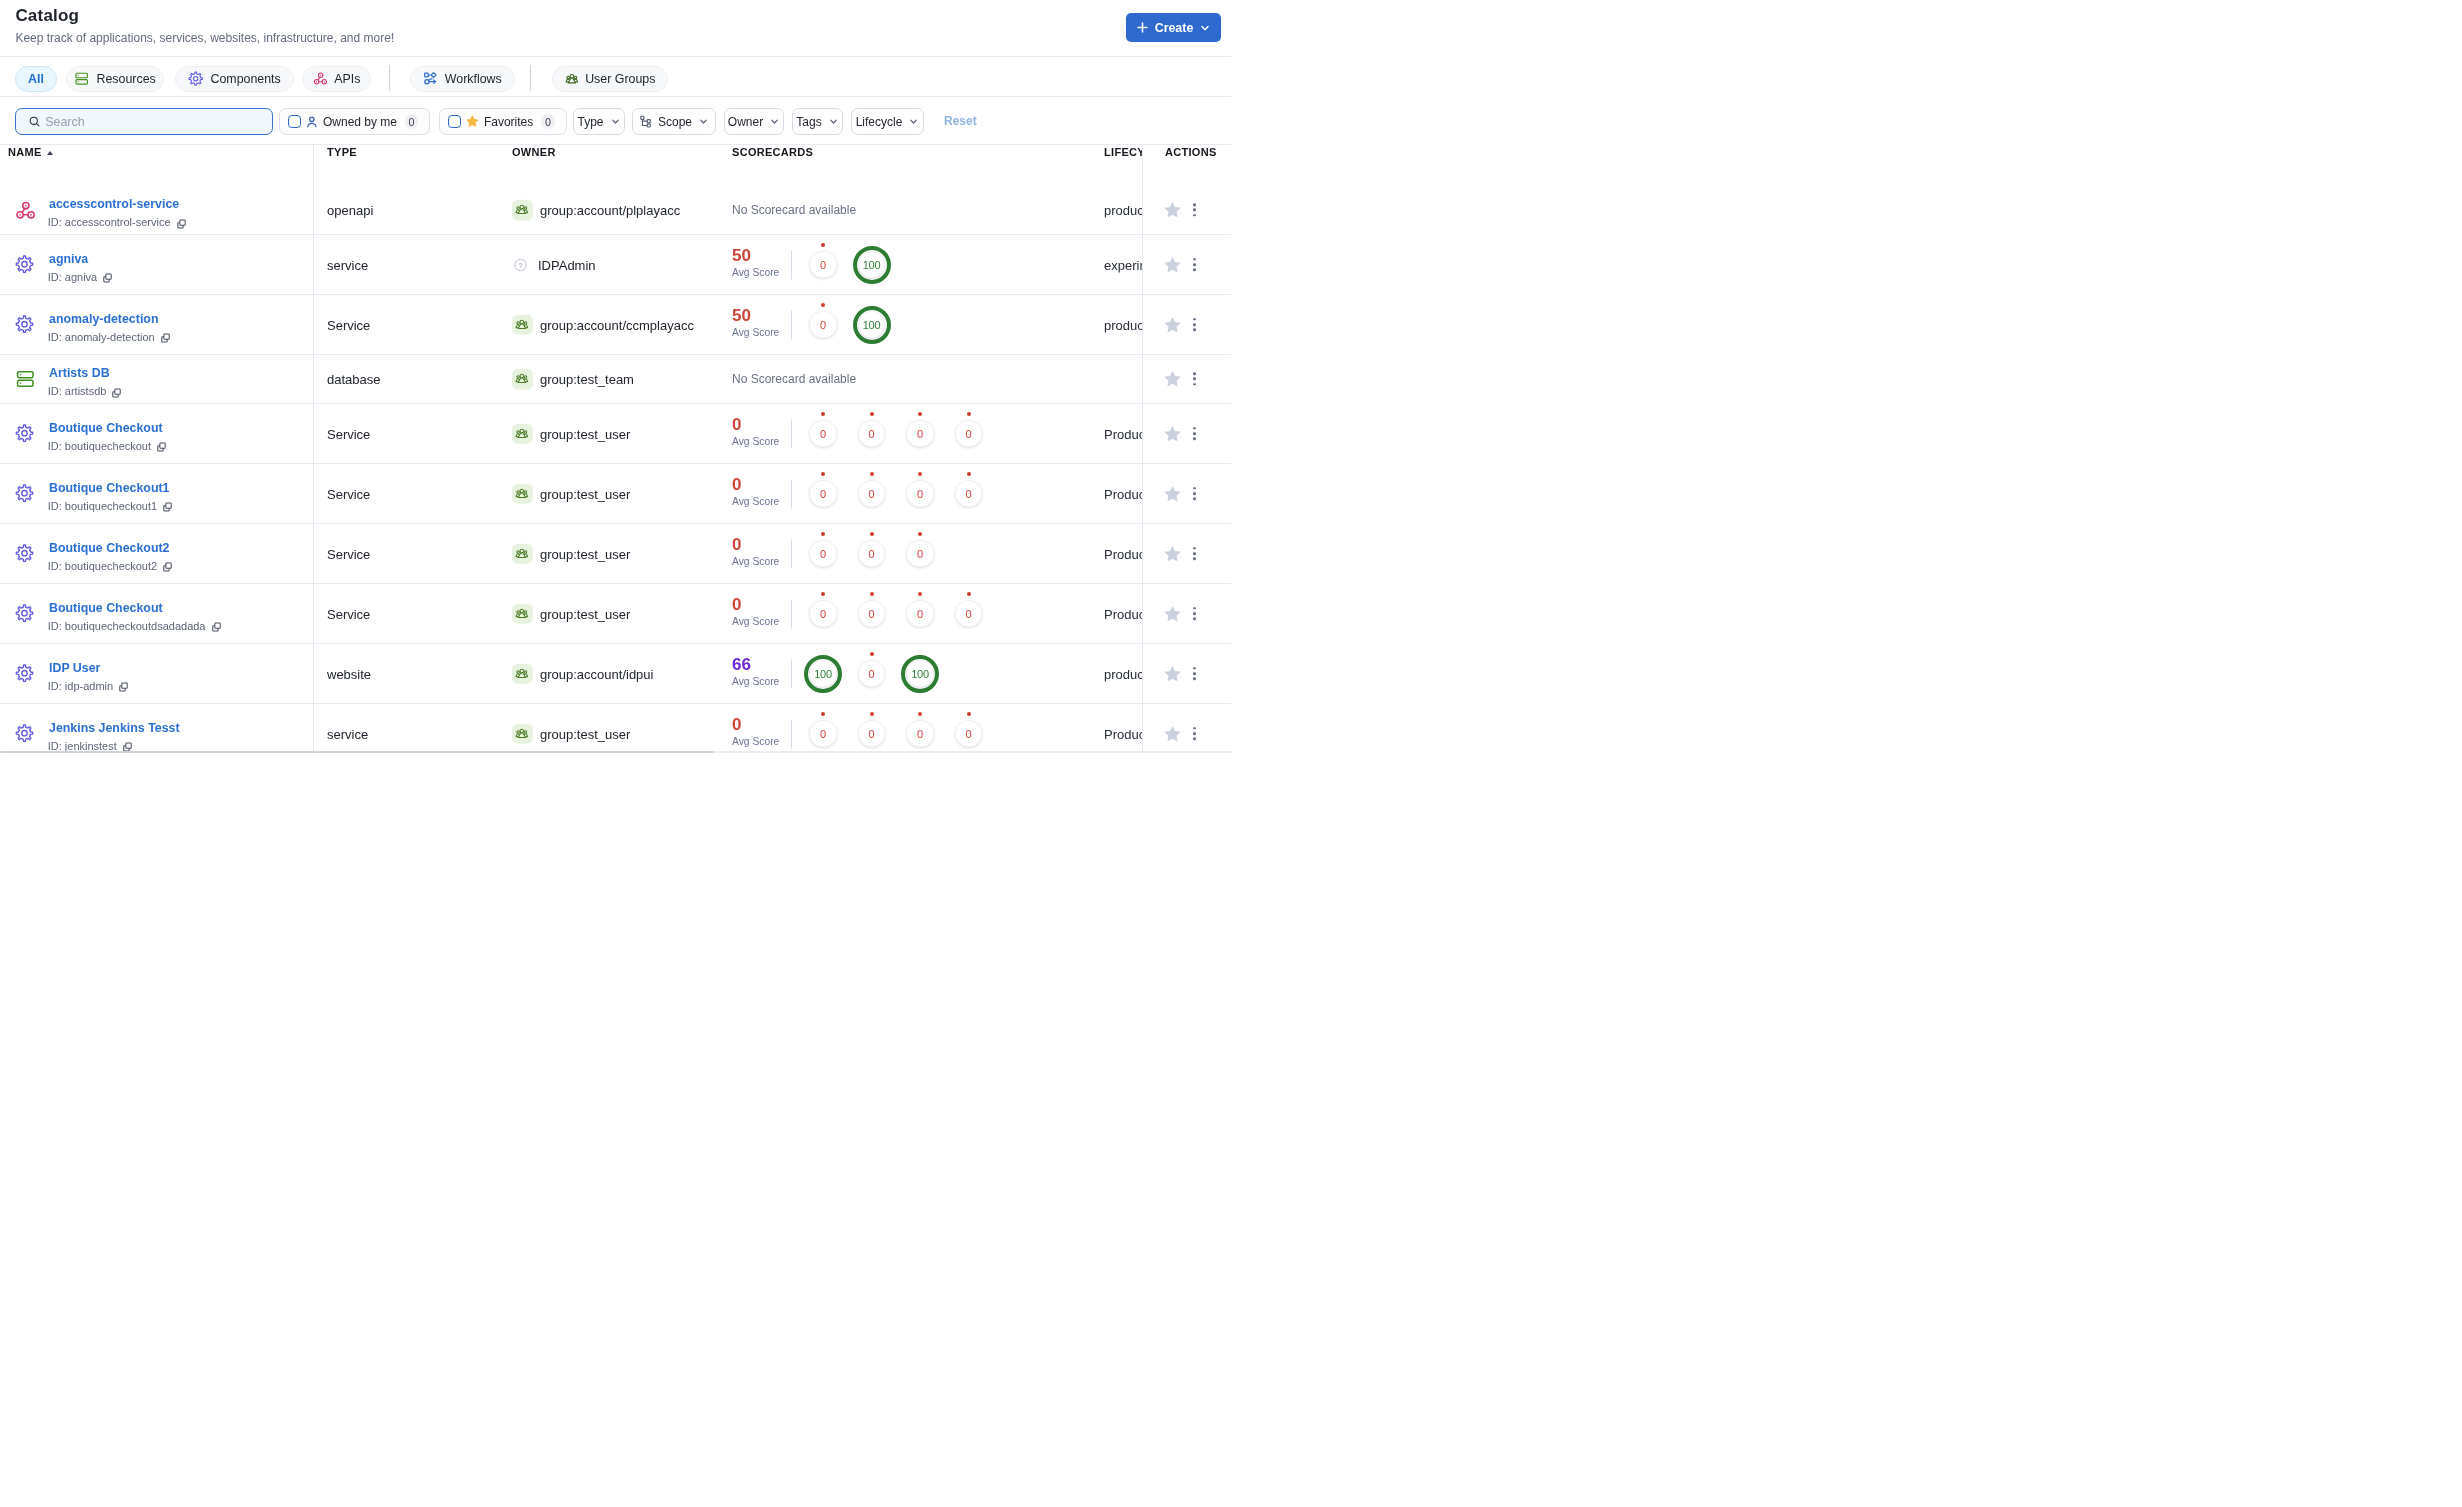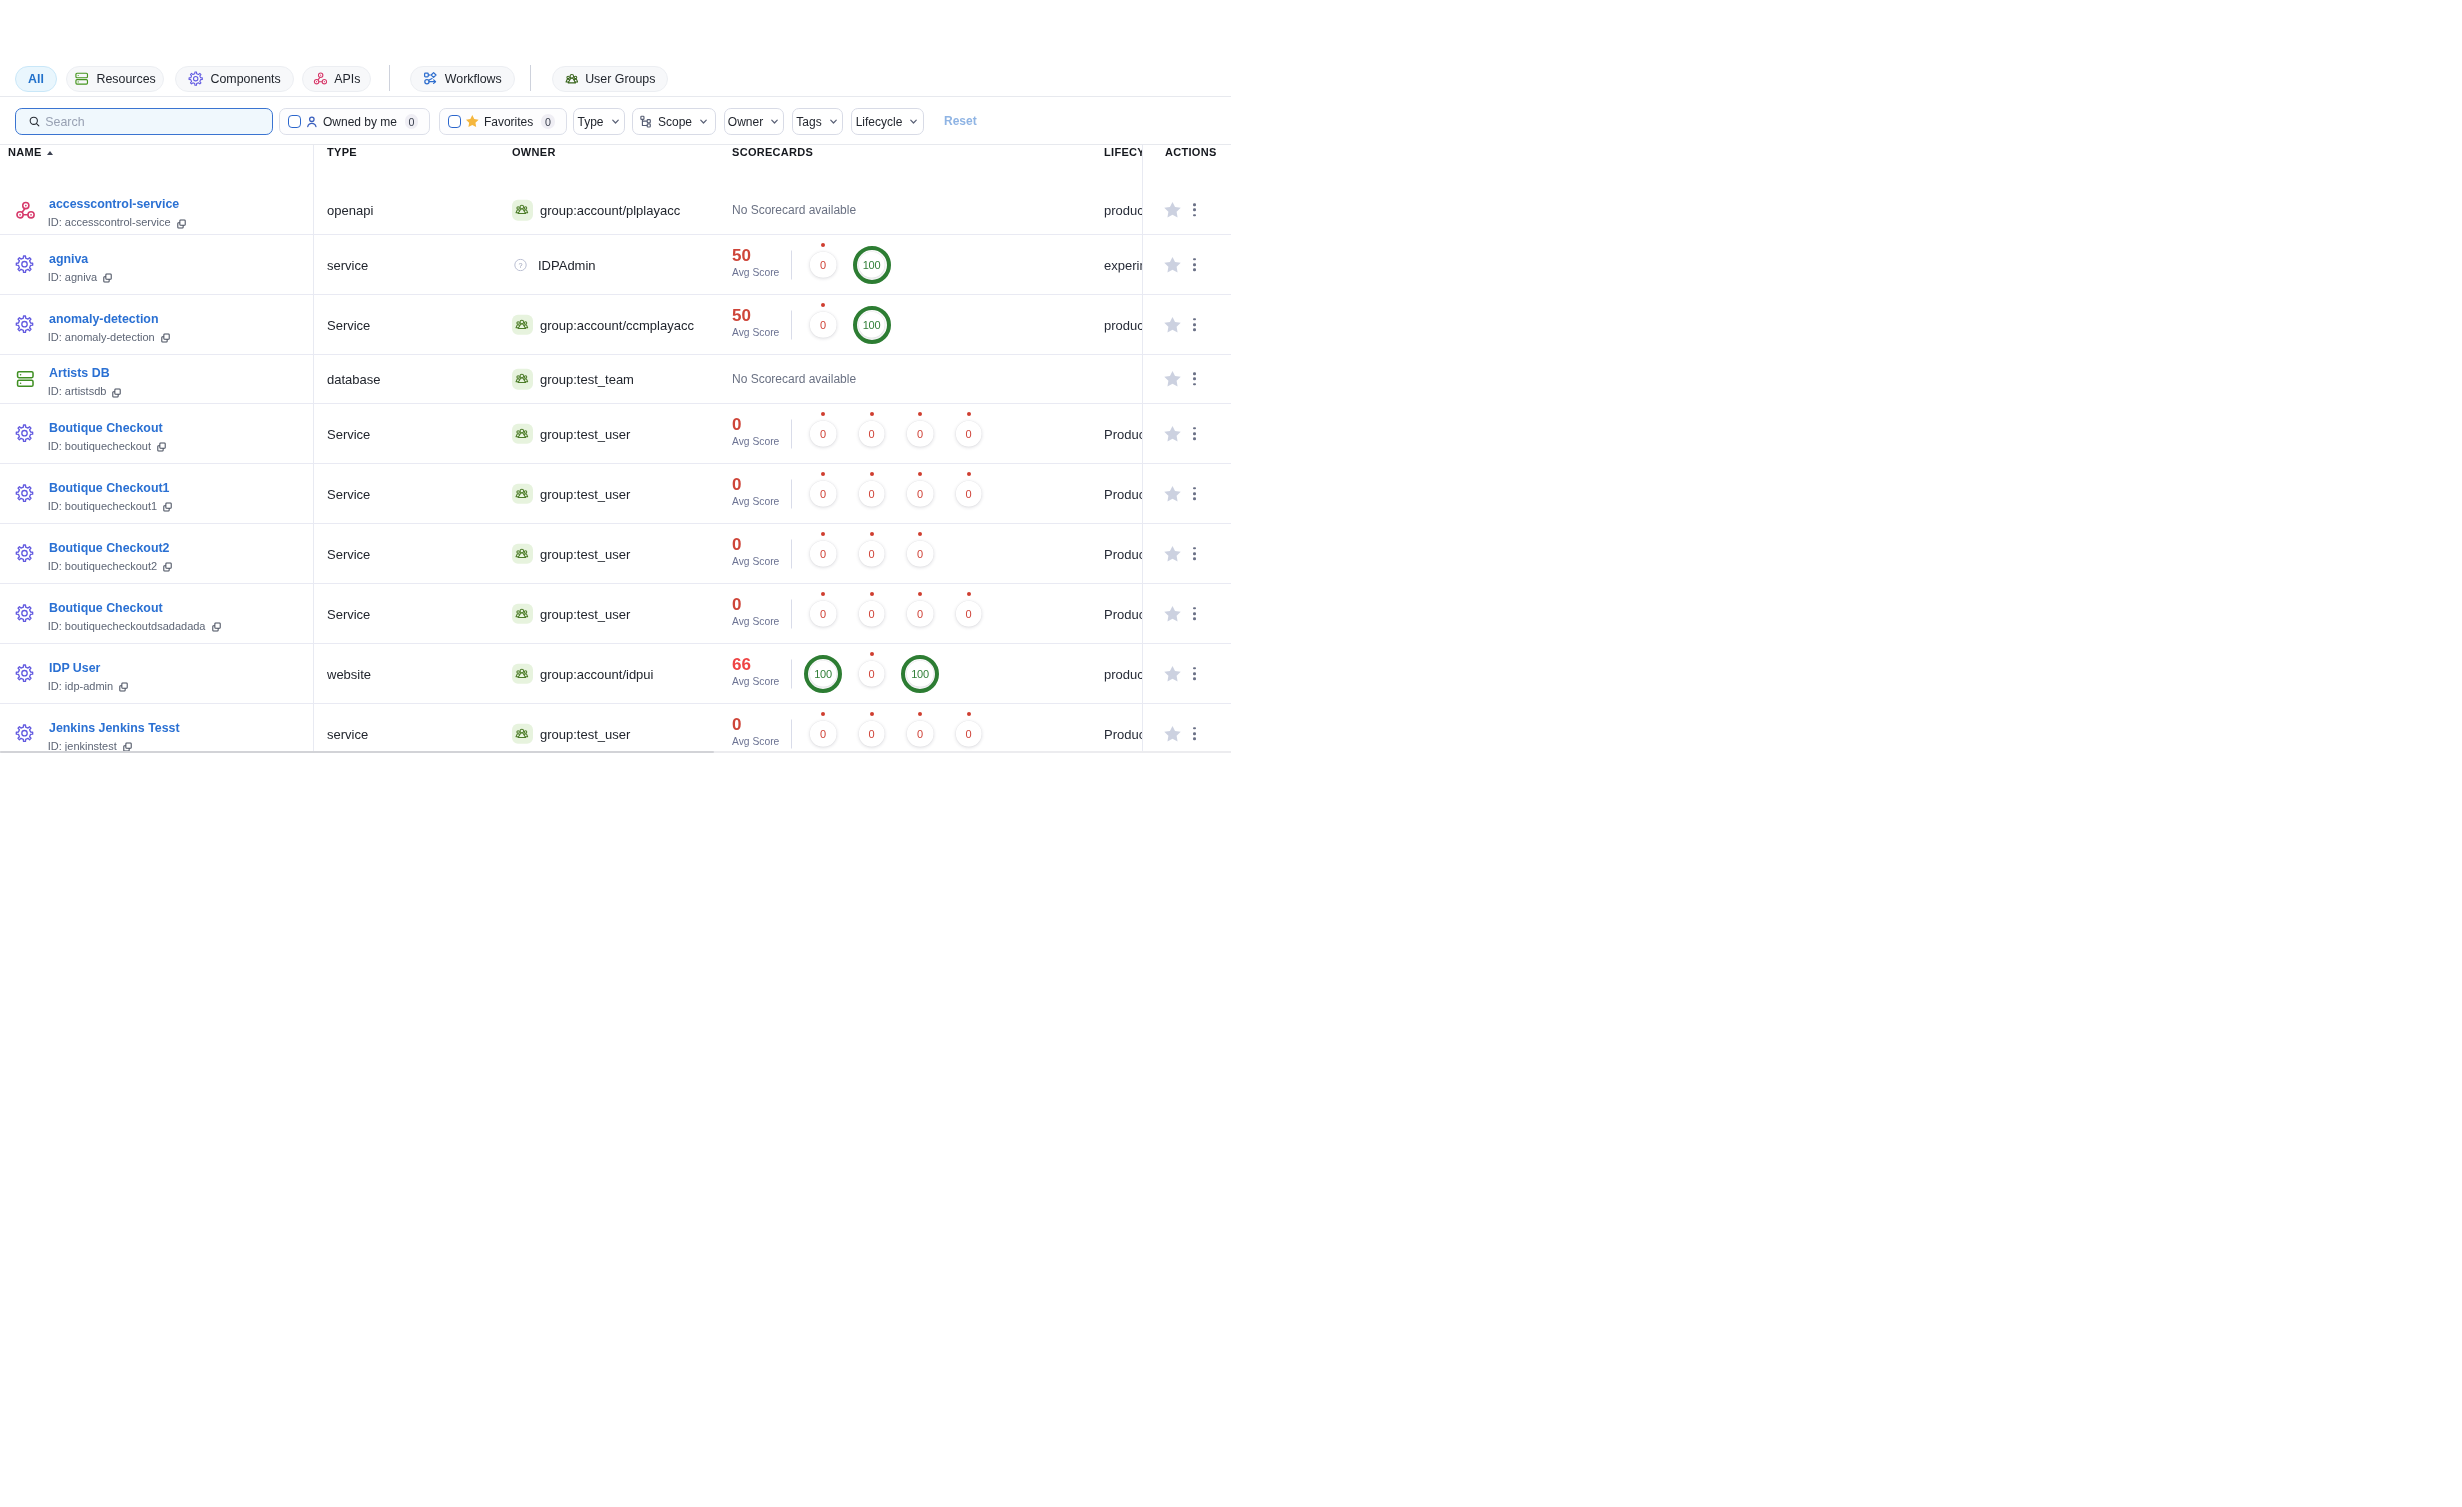--- a/index.html
+++ b/index.html
@@ -53,21 +53,21 @@
 .nid { font-size:11px; color:#5d6575; line-height:13.7px; margin-top:4px; margin-left:-1.3px; white-space:nowrap; display:flex; align-items:center; gap:5.1px; }
 .typ { position:absolute; left:327px; top:50%; transform:translateY(-50%); font-size:13px; color:#21252d; }
 .obadge { position:absolute; left:512px; top:50%; transform:translateY(-50%); width:20.6px; height:20.6px; border-radius:6px;
   background:#e7f3de; display:flex; align-items:center; justify-content:center; }
 .oq { position:absolute; left:514px; top:50%; transform:translateY(-50%); width:13px; height:13px; }
 .otext { position:absolute; left:540px; top:50%; transform:translateY(-50%); font-size:13px; color:#21252d; white-space:nowrap; }
 .nosc { position:absolute; left:732px; top:50%; transform:translateY(-50%); font-size:12px; color:#6a7183; }
 .scorebox { position:absolute; left:732px; top:50%; transform:translateY(calc(-50% - 1.3px)); }
 .sval { font-size:17px; font-weight:bold; line-height:18px; }
 .sval.red { color:#ce4539; }
-.sval.amber { color:#ef4444; }
+.sval.amber { color:#6d28d9; }
 .slabel { font-size:10.3px; color:#6b7292; line-height:13px; margin-top:1.7px; }
 .sdiv { position:absolute; left:791px; top:50%; transform:translateY(-50%); width:0.9px; height:29px; background:#d9dce9; }
 .slots { position:absolute; left:804px; top:50%; transform:translateY(-50%); display:flex; gap:10.5px; }
 .slot { position:relative; width:38px; height:38px; }
 .ring { position:absolute; inset:0; border:4.3px solid #2d7d33; border-radius:50%; }
 .dot0 { position:absolute; left:50%; top:-2.7px; width:4px; height:4px; margin-left:-2px; background:#cf3e30; border-radius:50%; }
 .disc { position:absolute; left:50%; top:50%; transform:translate(-50%,-50%); width:26.6px; height:26.6px; border-radius:50%;
   background:#fff; box-shadow:0 0.9px 3.4px rgba(40,41,61,.18), 0 0 0.9px rgba(40,41,61,.12);
   display:flex; align-items:center; justify-content:center; }
 .b0 { font-size:11px; color:#cf4237; }
@@ -79,20 +79,33 @@
 
 .vline { position:absolute; width:0.9px; background:#e8eaf2; top:145px; height:607px; }
 
 
 .sbtrack { position:absolute; left:0; top:751px; width:1231px; height:2.1px; background:#ececef; }
 .sbthumb { position:absolute; left:0; top:751px; width:714px; height:2.1px; background:#d2d3d7; border-radius:1.7px; }
 </style>
 </head>
 <body>
 <div class="page">
+  <div class="hdr">
+    <div class="title">Catalog</div>
+    <div class="sub">Keep track of applications, services, websites, infrastructure, and more!</div>
+    <div class="create">
+        <svg width="13" height="13" viewBox="0 0 16 16" fill="none" stroke="#fff" stroke-width="1.9" stroke-linecap="round">
+          <path d="M8 2.5 V13.5 M2.5 8 H13.5"></path>
+        </svg>
+        <span class="ct">Create</span>
+        <svg width="12" height="12" viewBox="0 0 16 16" fill="none" stroke="#fff" stroke-width="2.0" stroke-linecap="round" stroke-linejoin="round">
+          <path d="M4 6 L8 10.2 L12 6"></path>
+        </svg>
+      </div>
+  </div>
   <div class="tabs">
     <div class="pill all" style="left:15px; width:42px">All</div>
     <div class="pill" style="left:66px; width:98px">
         <svg width="15.4" height="15.4" viewBox="0 0 24 24" fill="none" stroke="#46951f" stroke-width="1.8" stroke-linecap="round" stroke-linejoin="round">
           <rect x="3" y="3.5" width="18" height="7" rx="1.6"></rect>
           <rect x="3" y="13.5" width="18" height="7" rx="1.6"></rect>
           <path d="M6.5 7h.01"></path>
           <path d="M6.5 17h.01"></path>
         </svg>
         <span>Resources</span>

